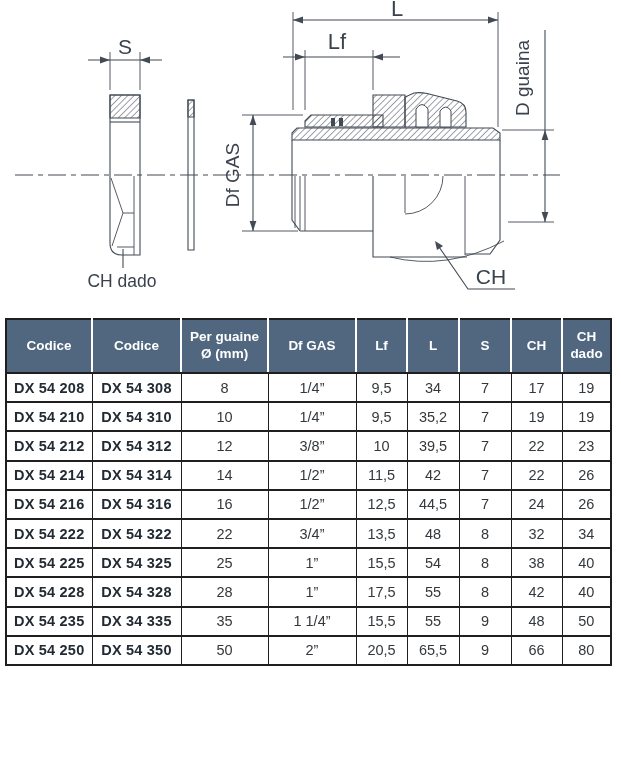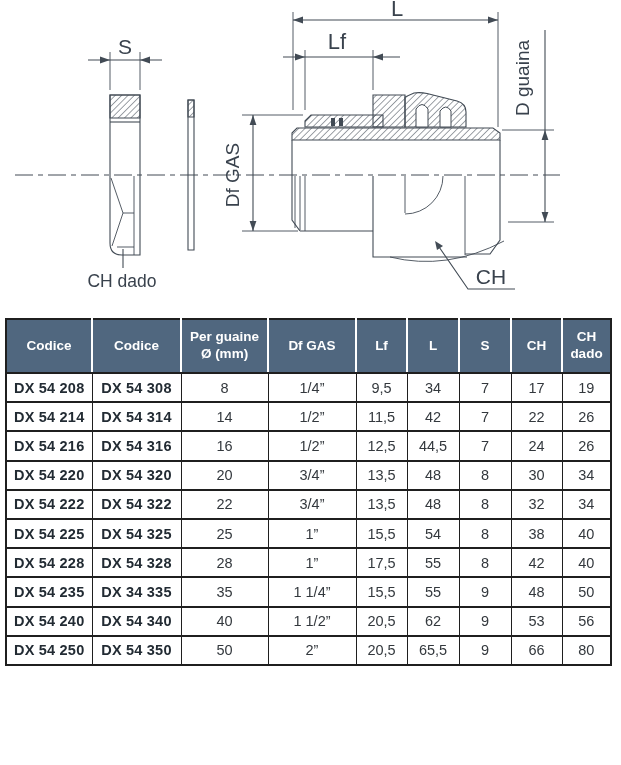--- a/index.html
+++ b/index.html
@@ -217,51 +217,62 @@
             <td class="code">DX 54 308</td>
             <td>8</td>
             <td>1/4”</td>
             <td>9,5</td>
             <td>34</td>
             <td>7</td>
             <td>17</td>
             <td>19</td>
           </tr>
           <tr>
+            <td class="code">DX 54 210</td>
+            <td class="code">DX 54 310</td>
+            <td>10</td>
+            <td>1/4”</td>
+            <td>9,5</td>
+            <td>35,2</td>
+            <td>7</td>
+            <td>19</td>
+            <td>19</td>
+          </tr>
+          <tr>
+            <td class="code">DX 54 212</td>
+            <td class="code">DX 54 312</td>
+            <td>12</td>
+            <td>3/8”</td>
+            <td>10</td>
+            <td>39,5</td>
+            <td>7</td>
+            <td>22</td>
+            <td>23</td>
+          </tr>
+          <tr>
             <td class="code">DX 54 214</td>
             <td class="code">DX 54 314</td>
             <td>14</td>
             <td>1/2”</td>
             <td>11,5</td>
             <td>42</td>
             <td>7</td>
             <td>22</td>
             <td>26</td>
           </tr>
           <tr>
             <td class="code">DX 54 216</td>
             <td class="code">DX 54 316</td>
             <td>16</td>
             <td>1/2”</td>
             <td>12,5</td>
             <td>44,5</td>
             <td>7</td>
             <td>24</td>
             <td>26</td>
-          </tr>
-          <tr>
-            <td class="code">DX 54 220</td>
-            <td class="code">DX 54 320</td>
-            <td>20</td>
-            <td>3/4”</td>
-            <td>13,5</td>
-            <td>48</td>
-            <td>8</td>
-            <td>30</td>
-            <td>34</td>
           </tr>
           <tr>
             <td class="code">DX 54 222</td>
             <td class="code">DX 54 322</td>
             <td>22</td>
             <td>3/4”</td>
             <td>13,5</td>
             <td>48</td>
             <td>8</td>
             <td>32</td>
@@ -294,31 +305,20 @@
             <td class="code">DX 34 335</td>
             <td>35</td>
             <td>1 1/4”</td>
             <td>15,5</td>
             <td>55</td>
             <td>9</td>
             <td>48</td>
             <td>50</td>
           </tr>
           <tr>
-            <td class="code">DX 54 240</td>
-            <td class="code">DX 54 340</td>
-            <td>40</td>
-            <td>1 1/2”</td>
-            <td>20,5</td>
-            <td>62</td>
-            <td>9</td>
-            <td>53</td>
-            <td>56</td>
-          </tr>
-          <tr>
             <td class="code">DX 54 250</td>
             <td class="code">DX 54 350</td>
             <td>50</td>
             <td>2”</td>
             <td>20,5</td>
             <td>65,5</td>
             <td>9</td>
             <td>66</td>
             <td>80</td>
           </tr>

